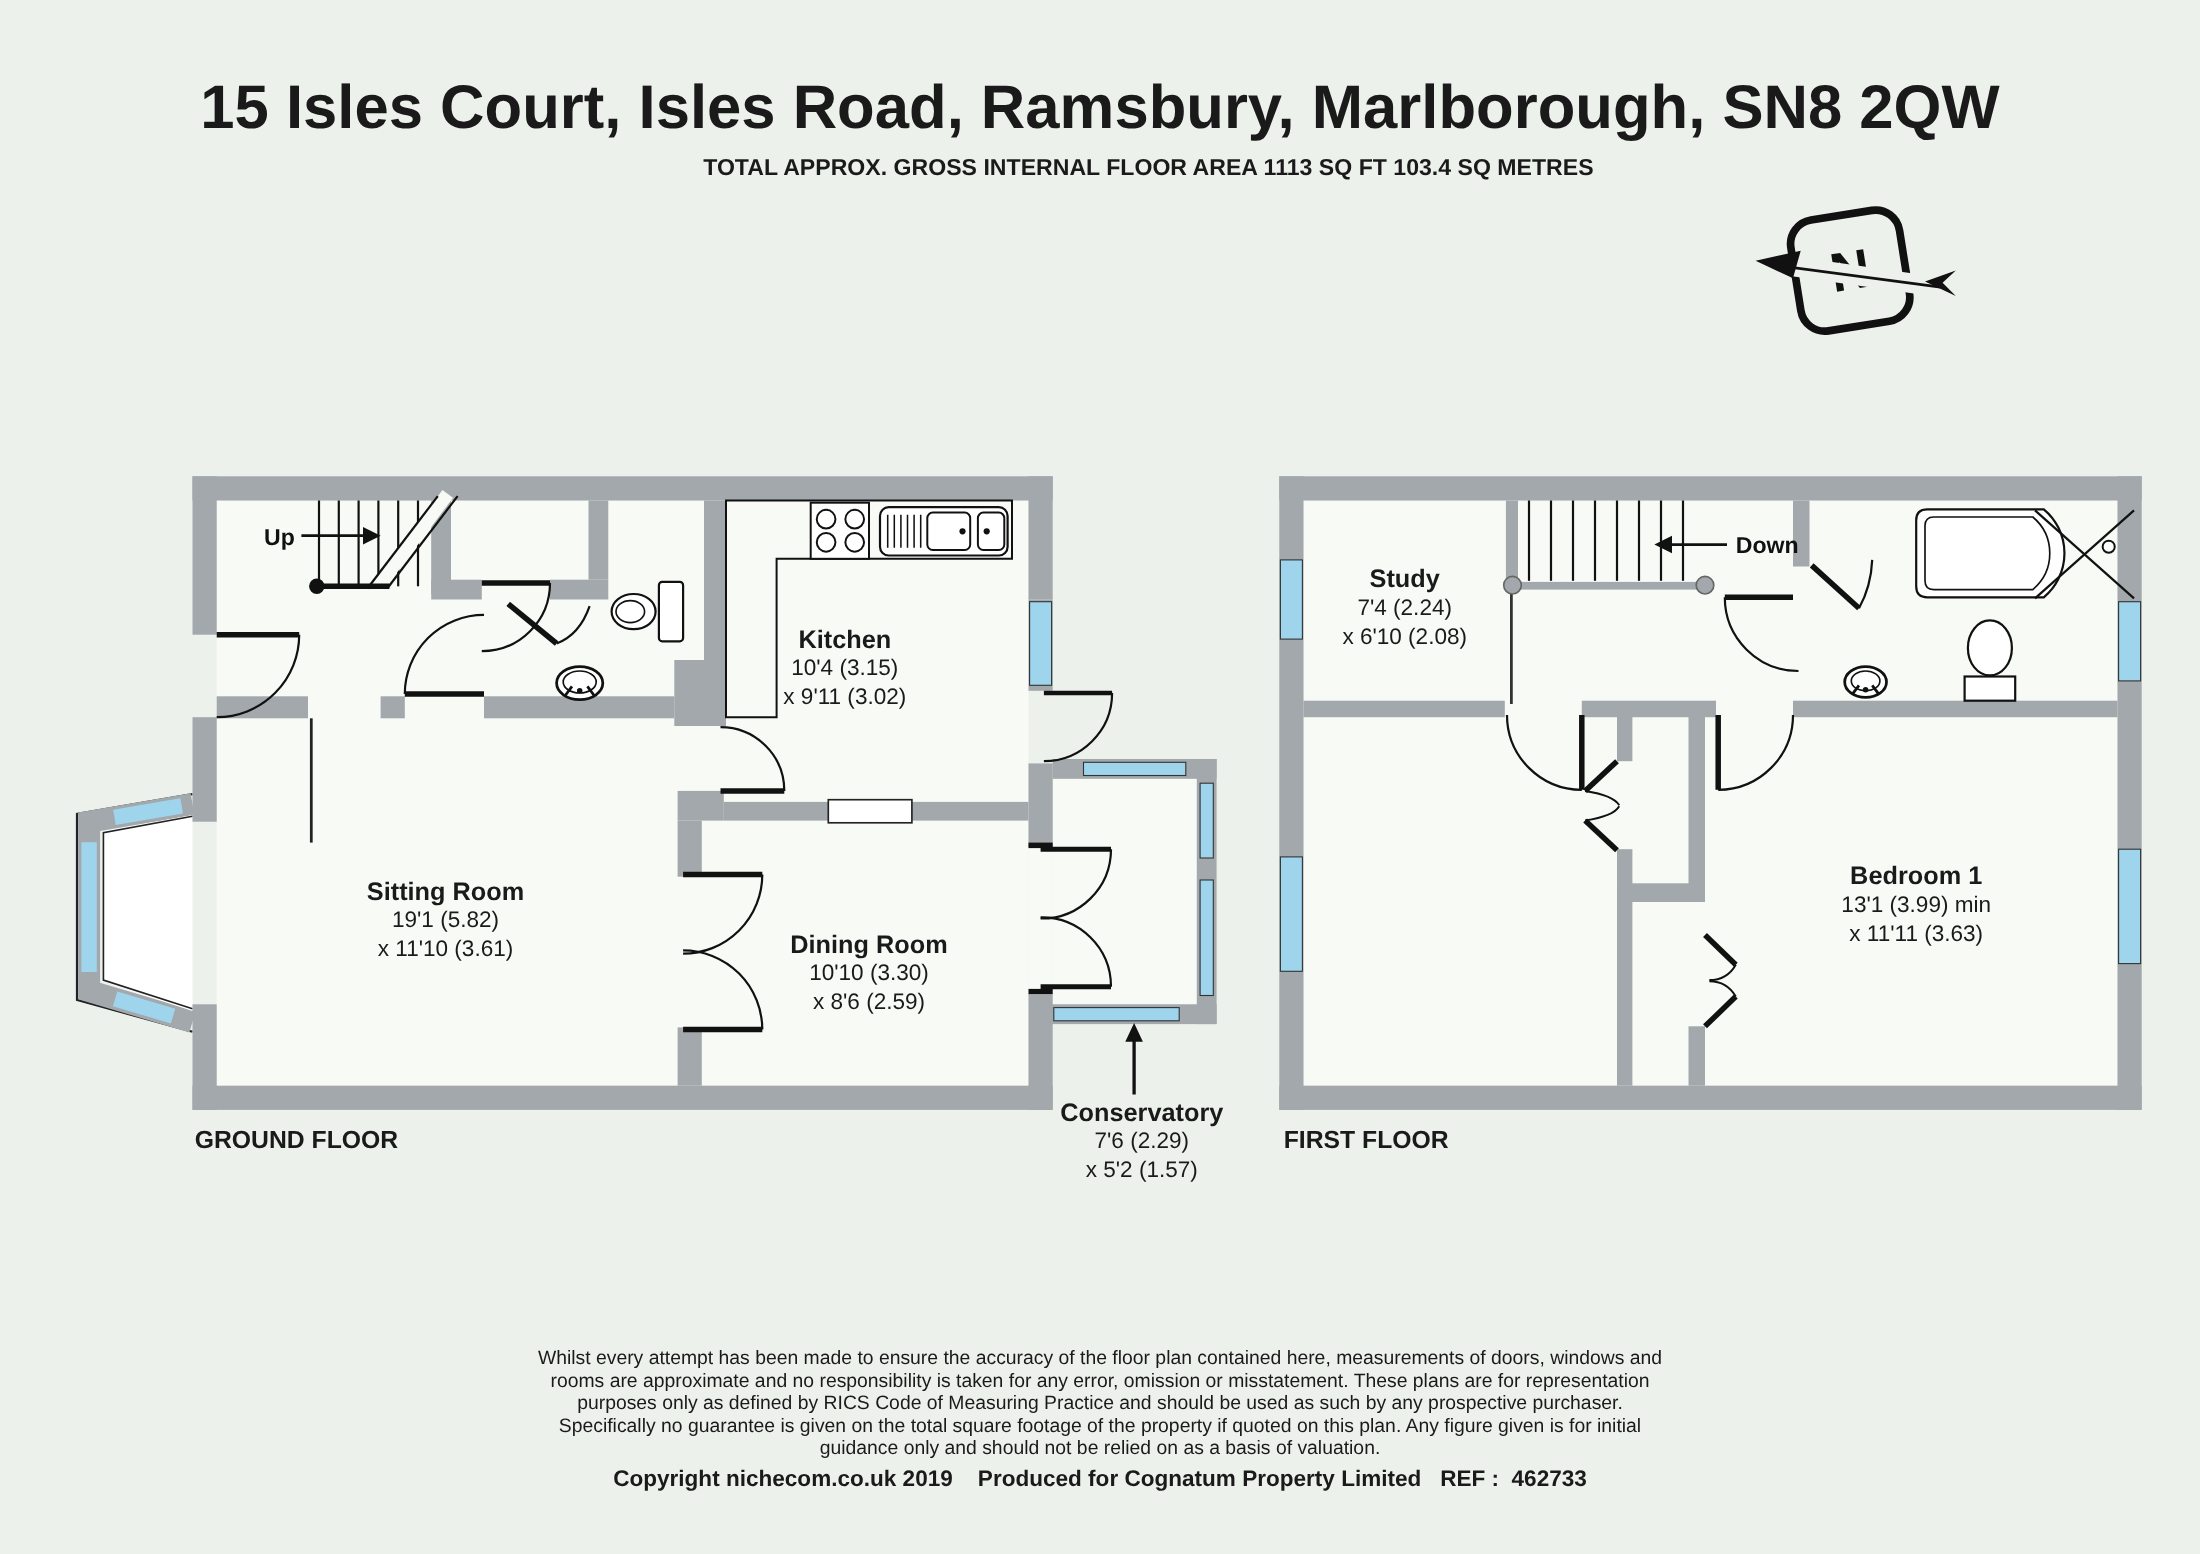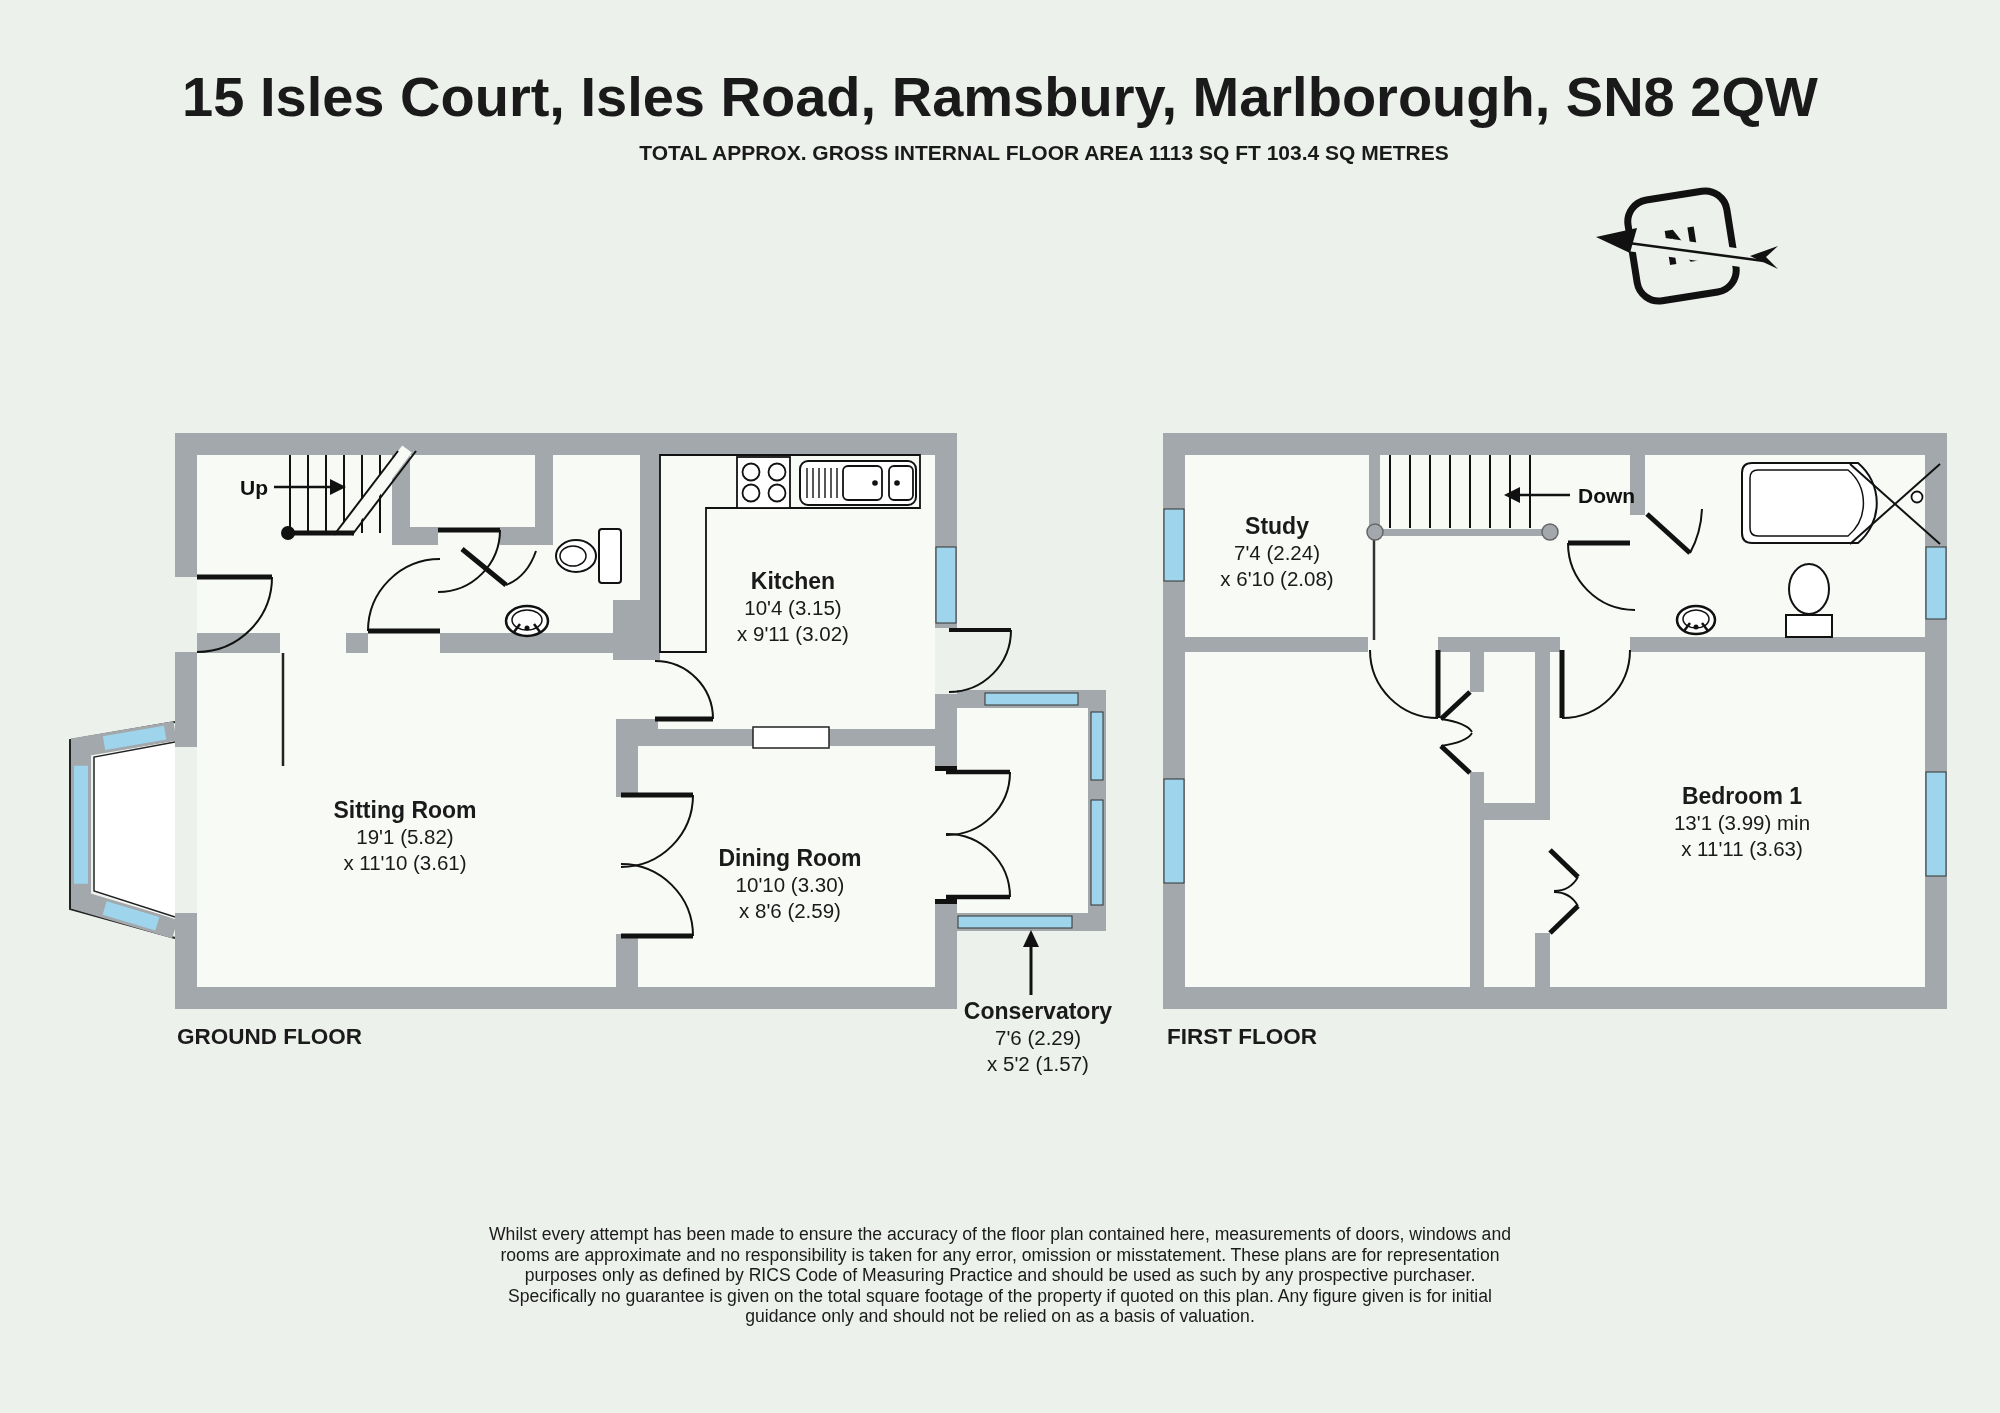--- a/index.html
+++ b/index.html
@@ -266,21 +266,21 @@
         <path d="M1684,631 L1690,623 M1708,631 L1702,623" stroke="#111" stroke-width="2.5"></path>
       </g>
     </g>
   </svg>
 
   <div class="room-label" style="left:405px;top:797px;">
     <span class="room-name">Sitting Room</span>
     <span class="room-dim">19'1 (5.82)</span>
     <span class="room-dim">x 11'10 (3.61)</span>
   </div>
-  <div class="room-label" style="left:793px;top:568px;">
+  <div class="room-label" style="left:768px;top:568px;">
     <span class="room-name">Kitchen</span>
     <span class="room-dim">10'4 (3.15)</span>
     <span class="room-dim">x 9'11 (3.02)</span>
   </div>
   <div class="room-label" style="left:790px;top:845px;">
     <span class="room-name">Dining Room</span>
     <span class="room-dim">10'10 (3.30)</span>
     <span class="room-dim">x 8'6 (2.59)</span>
   </div>
   <div class="room-label" style="left:1038px;top:998px;">
@@ -301,14 +301,15 @@
   </div>
 
   <div class="floor-label" style="left:177px;top:1024px;">GROUND FLOOR</div>
   <div class="floor-label" style="left:1167px;top:1024px;">FIRST FLOOR</div>
 
   <div class="disclaimer">Whilst every attempt has been made to ensure the accuracy of the floor plan contained here, measurements of doors, windows and
 rooms are approximate and no responsibility is taken for any error, omission or misstatement. These plans are for representation
 purposes only as defined by RICS Code of Measuring Practice and should be used as such by any prospective purchaser.
 Specifically no guarantee is given on the total square footage of the property if quoted on this plan. Any figure given is for initial
 guidance only and should not be relied on as a basis of valuation.</div>
+  <div class="copyright">Copyright nichecom.co.uk 2019    Produced for Cognatum Property Limited   REF :  462733</div>
 
 </div>
 
 </body></html>

